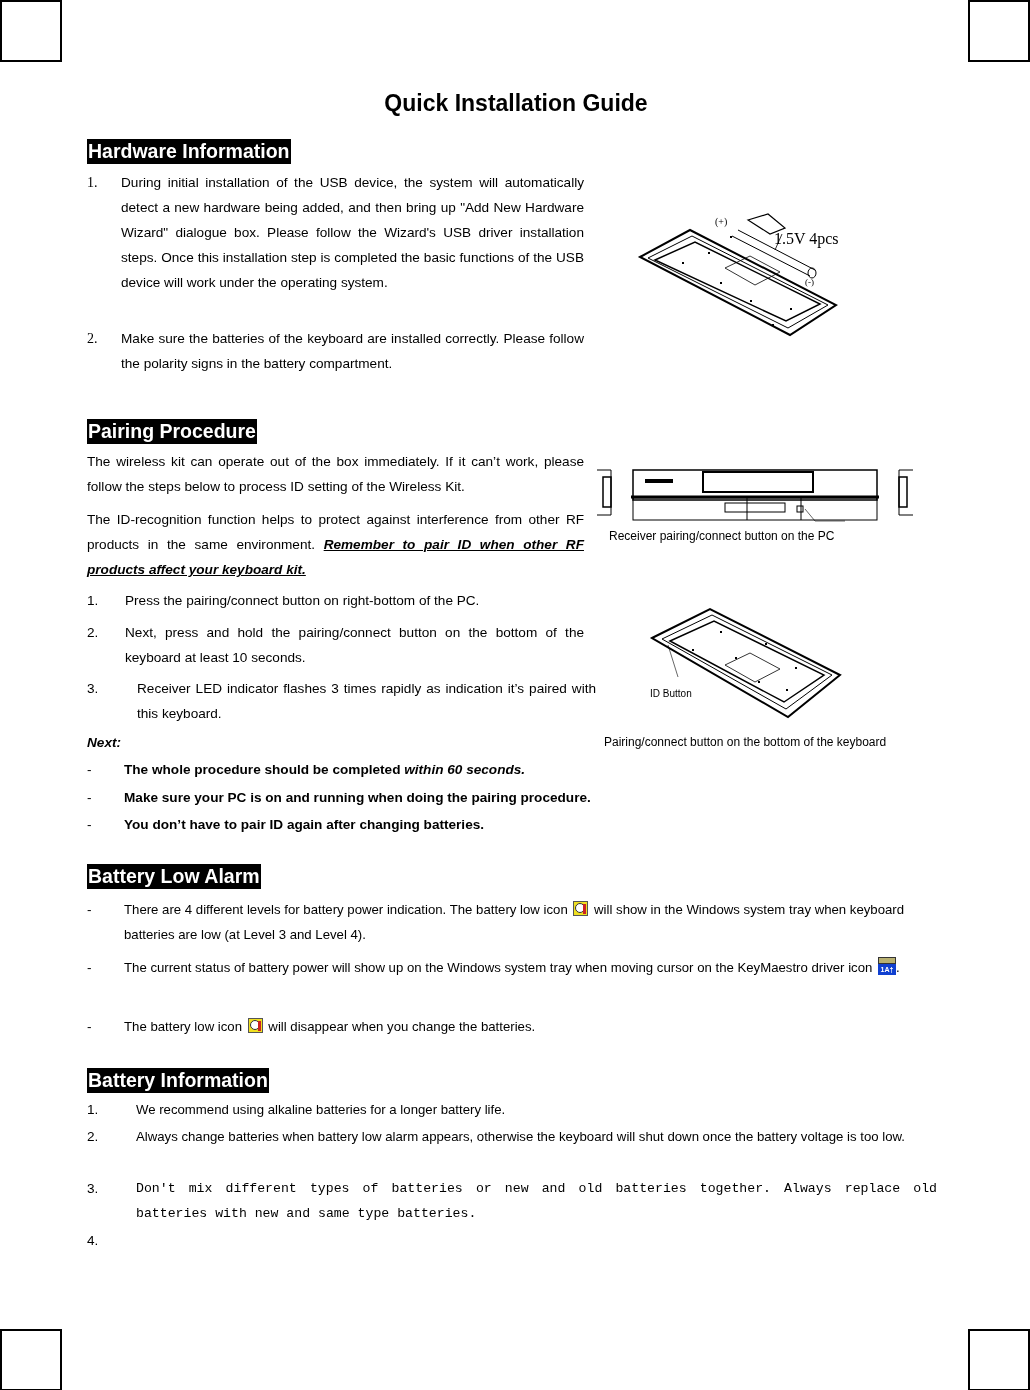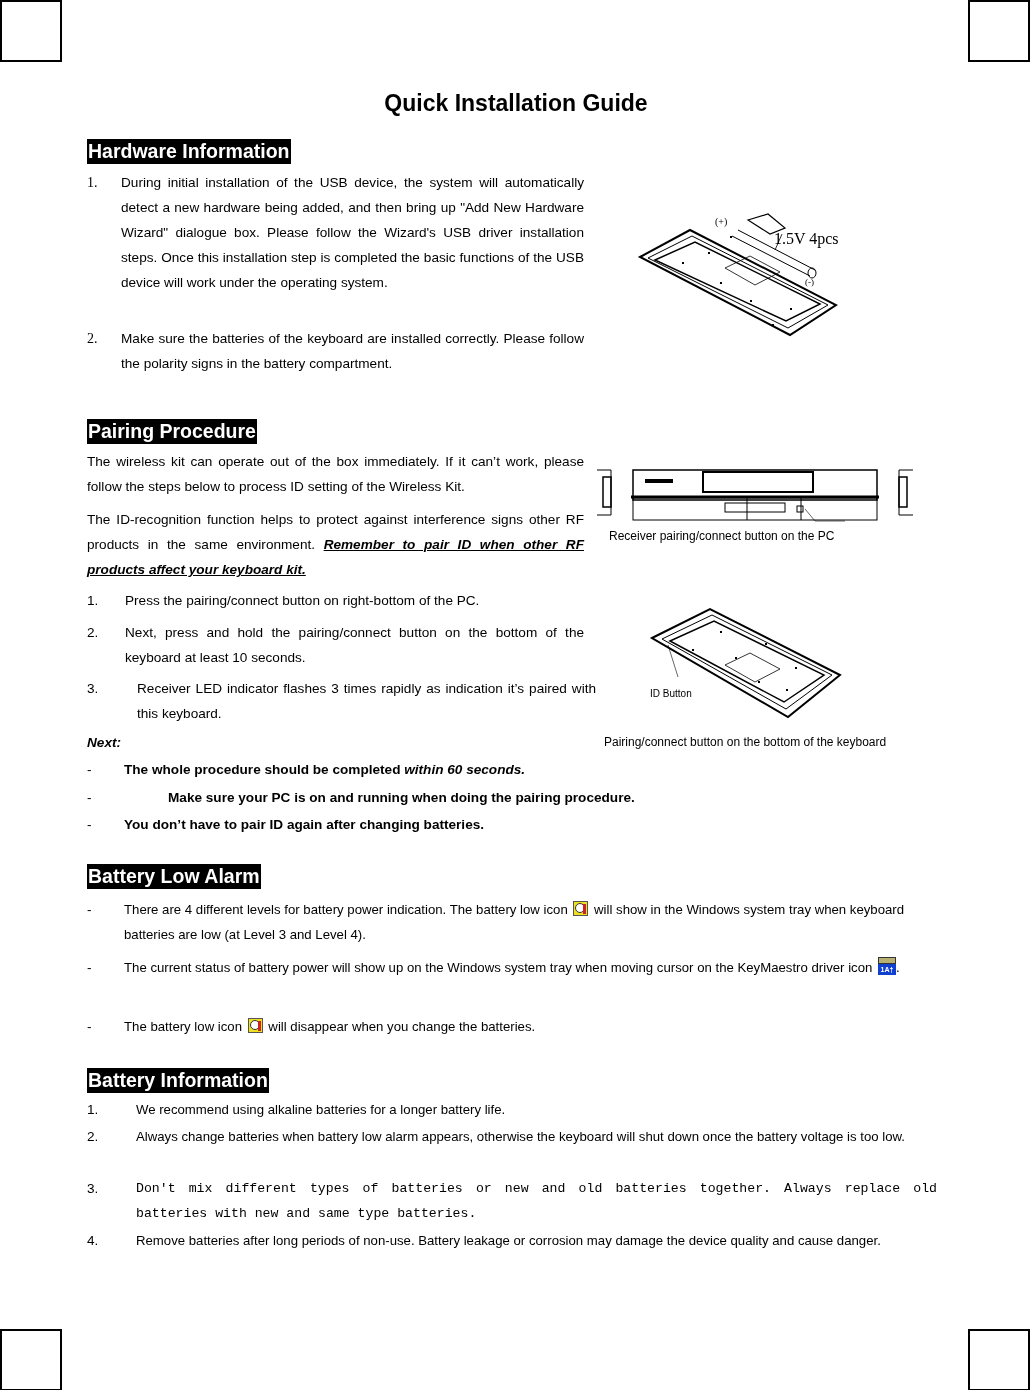--- a/index.html
+++ b/index.html
@@ -75,21 +75,21 @@
     <text x="164" y="44" font-family="Liberation Serif, serif" font-size="16">1.5V 4pcs</text>
     <text x="195" y="85" font-family="Liberation Serif, serif" font-size="9">(-)</text>
   </svg>
 </div>
 
 <div class="heading" style="top:419px;">Pairing Procedure</div>
 
 <div class="abs body-text justify" style="left:87px;top:449px;width:497px;">The wireless kit can operate out of the box immediately. If it can’t work, please follow the steps below to process ID setting of the Wireless Kit.</div>
 
 <div class="abs body-text justify" style="left:87px;top:507px;width:497px;">
-  <span>The ID-recognition function helps to protect against interference signs other RF products in the same environment. </span><span class="bi">Remember to pair ID when other RF products affect your keyboard kit.</span>
+  <span>The ID-recognition function helps to protect against interference from other RF products in the same environment. </span><span class="bi">Remember to pair ID when other RF products affect your keyboard kit.</span>
 </div>
 
 <div class="item body-text" style="left:87px;top:588px;width:497px;height:25px;">
   <span class="num">1.</span>
   <div class="txt justify" style="left:38px;width:459px;">Press the pairing/connect button on right-bottom of the PC.</div>
 </div>
 <div class="item body-text" style="left:87px;top:620px;width:497px;height:50px;">
   <span class="num">2.</span>
   <div class="txt justify" style="left:38px;width:459px;">Next, press and hold the pairing/connect button on the bottom of the keyboard at least 10 seconds.</div>
 </div>
@@ -101,21 +101,21 @@
 <div class="abs body-text" style="left:87px;top:730px;font-weight:bold;font-style:italic;">Next:</div>
 
 <div class="item body-text bold" style="left:87px;top:757px;width:560px;height:25px;">
   <span class="num" style="font-weight:normal;">-</span>
   <div class="txt" style="left:37px;white-space:nowrap;">
     <span>The whole procedure should be completed </span><i>within 60 seconds.</i>
   </div>
 </div>
 <div class="item body-text bold" style="left:87px;top:785px;width:560px;height:25px;">
   <span class="num" style="font-weight:normal;">-</span>
-  <div class="txt" style="left:37px;white-space:nowrap;margin-left:44px;">Make sure your PC is on and running when doing the pairing procedure.</div>
+  <div class="txt" style="left:37px;white-space:nowrap;">Make sure your PC is on and running when doing the pairing procedure.</div>
 </div>
 <div class="item body-text bold" style="left:87px;top:812px;width:560px;height:25px;">
   <span class="num" style="font-weight:normal;">-</span>
   <div class="txt" style="left:37px;white-space:nowrap;">You don’t have to pair ID again after changing batteries.</div>
 </div>
 
 <div class="abs" style="left:595px;top:465px;width:320px;height:62px;">
   <svg width="320" height="62" viewBox="0 0 320 62">
     <g fill="none" stroke="#000">
       <path d="M2 5 L16 5 L16 50 L2 50" stroke-width="1"></path>
@@ -189,14 +189,13 @@
 <div class="item body-text" style="left:87px;top:1124px;width:850px;height:50px;">
   <span class="num">2.</span>
   <div class="txt justify" style="left:49px;width:801px;font-size:13.2px;">Always change batteries when battery low alarm appears, otherwise the keyboard will shut down once the battery voltage is too low.</div>
 </div>
 <div class="item body-text" style="left:87px;top:1176px;width:850px;height:50px;">
   <span class="num">3.</span>
   <div class="txt justify" style="left:49px;width:801px;font-size:13.2px;font-family:Liberation Mono, monospace;">Don't mix different types of batteries or new and old batteries together. Always replace old batteries with new and same type batteries.</div>
 </div>
 <div class="item body-text" style="left:87px;top:1228px;width:850px;height:50px;">
   <span class="num">4.</span>
-  <div class="txt justify" style="left:49px;width:801px;font-size:13.2px;">Remove batteries after long periods of non-use. Battery leakage or corrosion may damage the device quality and cause danger.</div>
 </div>
 
 </body></html>

